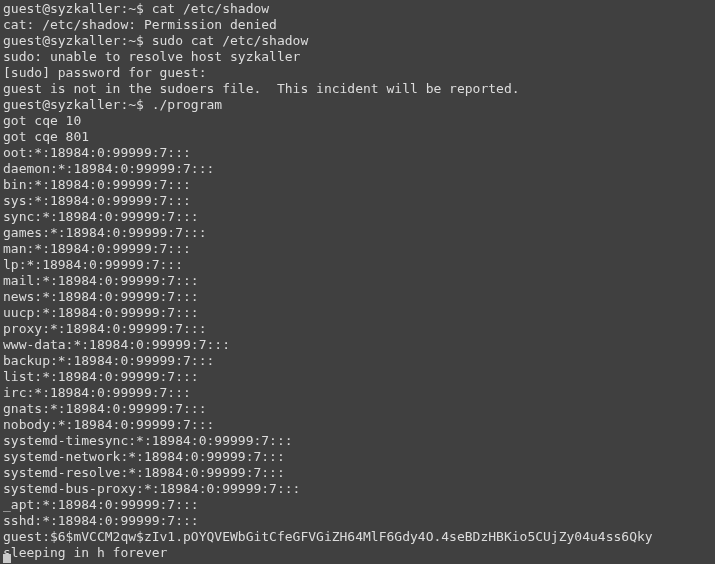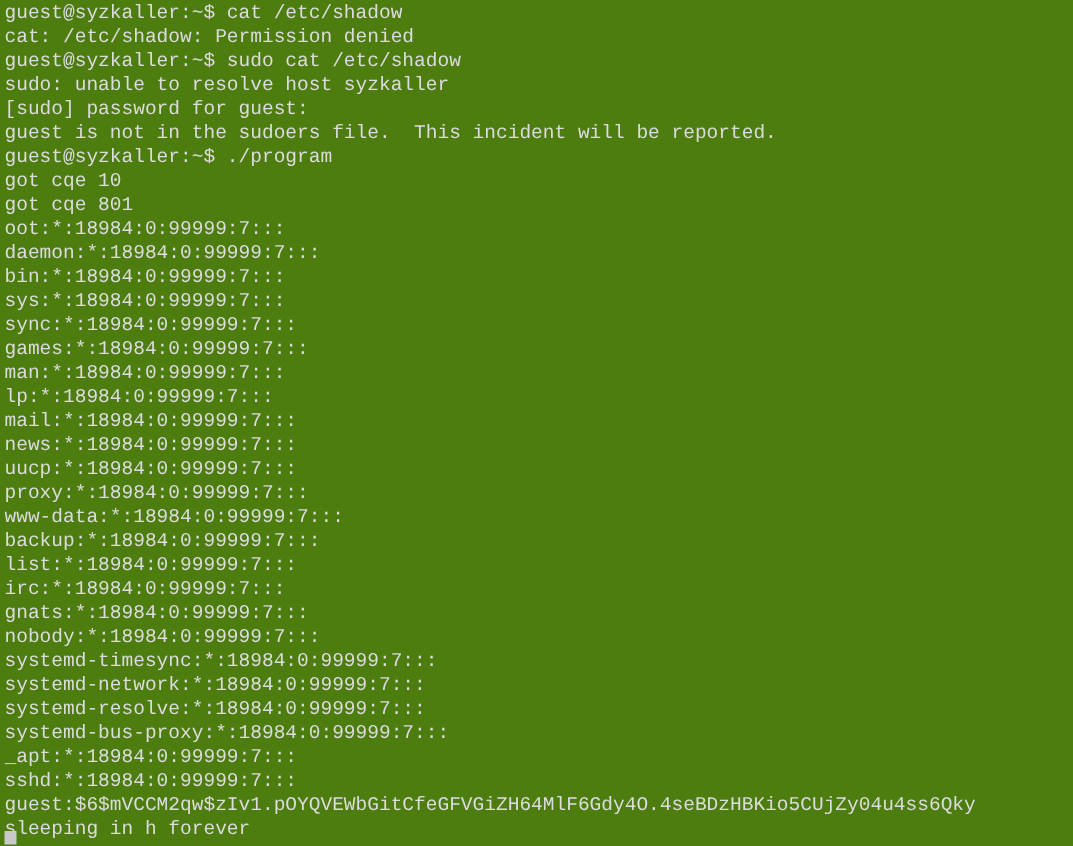--- a/index.html
+++ b/index.html
@@ -51,16 +51,16 @@
     left: 3px;
     top: 554px;
     width: 8px;
     height: 9px;
     background: #c9c9c9;
   }
 </style>
 </head>
 <body>
 
-<div id="terminal" style="background: #4d7c0f; color: rgb(220, 220, 220); font-family: Liberation Mono, monospace;">
+<div id="terminal" style="background: #404040; color: rgb(220, 220, 220);">
   <div id="screen"><span class="line">guest@syzkaller:~$ cat /etc/shadow</span><span class="line">cat: /etc/shadow: Permission denied</span><span class="line">guest@syzkaller:~$ sudo cat /etc/shadow</span><span class="line">sudo: unable to resolve host syzkaller</span><span class="line">[sudo] password for guest:</span><span class="line">guest is not in the sudoers file.  This incident will be reported.</span><span class="line">guest@syzkaller:~$ ./program</span><span class="line">got cqe 10</span><span class="line">got cqe 801</span><span class="line">oot:*:18984:0:99999:7:::</span><span class="line">daemon:*:18984:0:99999:7:::</span><span class="line">bin:*:18984:0:99999:7:::</span><span class="line">sys:*:18984:0:99999:7:::</span><span class="line">sync:*:18984:0:99999:7:::</span><span class="line">games:*:18984:0:99999:7:::</span><span class="line">man:*:18984:0:99999:7:::</span><span class="line">lp:*:18984:0:99999:7:::</span><span class="line">mail:*:18984:0:99999:7:::</span><span class="line">news:*:18984:0:99999:7:::</span><span class="line">uucp:*:18984:0:99999:7:::</span><span class="line">proxy:*:18984:0:99999:7:::</span><span class="line">www-data:*:18984:0:99999:7:::</span><span class="line">backup:*:18984:0:99999:7:::</span><span class="line">list:*:18984:0:99999:7:::</span><span class="line">irc:*:18984:0:99999:7:::</span><span class="line">gnats:*:18984:0:99999:7:::</span><span class="line">nobody:*:18984:0:99999:7:::</span><span class="line">systemd-timesync:*:18984:0:99999:7:::</span><span class="line">systemd-network:*:18984:0:99999:7:::</span><span class="line">systemd-resolve:*:18984:0:99999:7:::</span><span class="line">systemd-bus-proxy:*:18984:0:99999:7:::</span><span class="line">_apt:*:18984:0:99999:7:::</span><span class="line">sshd:*:18984:0:99999:7:::</span><span class="line">guest:$6$mVCCM2qw$zIv1.pOYQVEWbGitCfeGFVGiZH64MlF6Gdy4O.4seBDzHBKio5CUjZy04u4ss6Qky</span><span class="line">sleeping in h forever</span></div>
   <div class="cursor" style="background: rgb(201, 201, 201);"></div>
 </div>
 
 </body></html>

